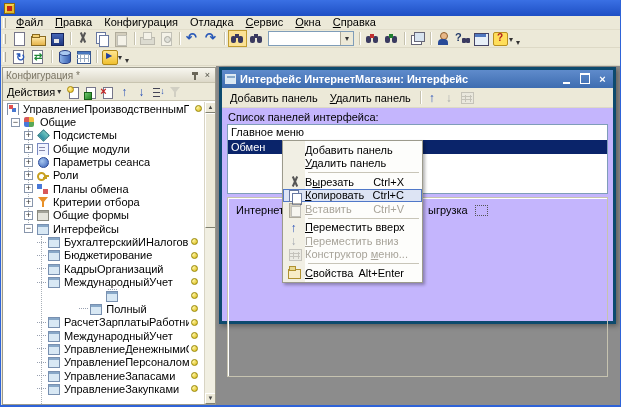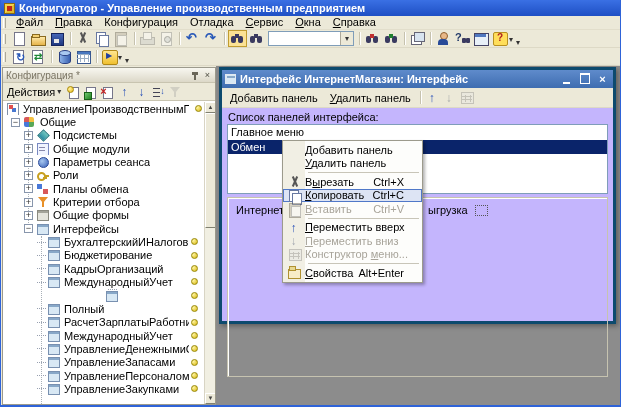--- a/index.html
+++ b/index.html
@@ -195,21 +195,20 @@
   .properties-icon::after{content:"";position:absolute;left:2px;top:0;width:5px;height:3px;background:#E8D890;border:1px solid #B09030}
   u{text-decoration:underline}
 </style>
 </head>
 <body>
 
 <div class="win">
 
   <div class="titlebar">
     <span class="appicon"></span>
-    <span class="title">Конфигуратор - Управление производственным предприятием</span>
   </div>
 
   <div class="menubar" id="menubar">
       <span class="grip"></span>
       <span class="mitem"><u>Ф</u>айл</span>
       <span class="mitem"><u>П</u>равка</span>
       <span class="mitem">Конфигурация</span>
       <span class="mitem">Отладка</span>
       <span class="mitem"><u>С</u>ервис</span>
       <span class="mitem"><u>О</u>кна</span>
@@ -361,21 +360,21 @@
             <span class="nicon interface-icon"></span>
             <span class="tlabel">МеждународныйУчет</span>
             <span class="edit-lock-icon"></span>
           </div>
           <div class="trow" style="padding-left: 34px; flex-direction: column;">
             <span class="stub"></span>
             <span class="nicon interface-icon"></span>
             <span class="tlabel">Общий</span>
             <span class="edit-lock-icon"></span>
           </div>
-          <div class="trow" style="padding-left: 34px;">
+          <div class="trow" style="padding-left: 34px; justify-content: center;">
             <span class="stub"></span>
             <span class="nicon interface-icon"></span>
             <span class="tlabel">Полный</span>
             <span class="edit-lock-icon"></span>
           </div>
           <div class="trow" style="padding-left: 34px;">
             <span class="stub"></span>
             <span class="nicon interface-icon"></span>
             <span class="tlabel">РасчетЗарплатыРаботниковО...</span>
             <span class="edit-lock-icon"></span>
@@ -388,27 +387,27 @@
           </div>
           <div class="trow" style="padding-left: 34px;">
             <span class="stub"></span>
             <span class="nicon interface-icon"></span>
             <span class="tlabel">УправлениеДенежнымиСредс...</span>
             <span class="edit-lock-icon"></span>
           </div>
           <div class="trow" style="padding-left: 34px;">
             <span class="stub"></span>
             <span class="nicon interface-icon"></span>
+            <span class="tlabel">УправлениеПерсоналом</span>
+            <span class="edit-lock-icon"></span>
+          </div>
+          <div class="trow" style="padding-left: 34px;">
+            <span class="stub"></span>
+            <span class="nicon interface-icon"></span>
             <span class="tlabel">УправлениеЗапасами</span>
-            <span class="edit-lock-icon"></span>
-          </div>
-          <div class="trow" style="padding-left: 34px;">
-            <span class="stub"></span>
-            <span class="nicon interface-icon"></span>
-            <span class="tlabel">УправлениеПерсоналом</span>
             <span class="edit-lock-icon"></span>
           </div>
           <div class="trow" style="padding-left: 34px;">
             <span class="stub"></span>
             <span class="nicon interface-icon"></span>
             <span class="tlabel">УправлениеЗакупками</span>
             <span class="edit-lock-icon"></span>
           </div>
         </div>
       <div class="vscroll">

